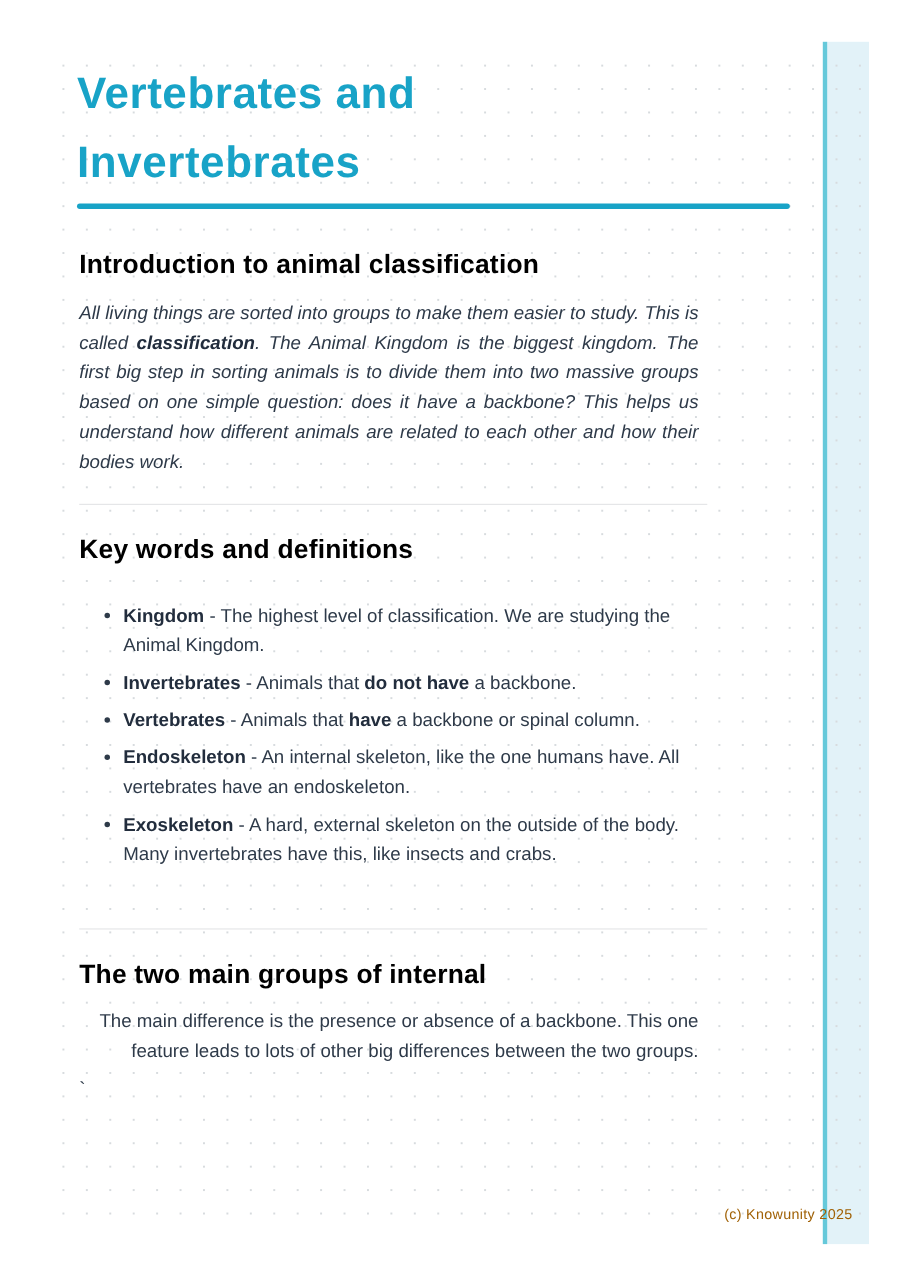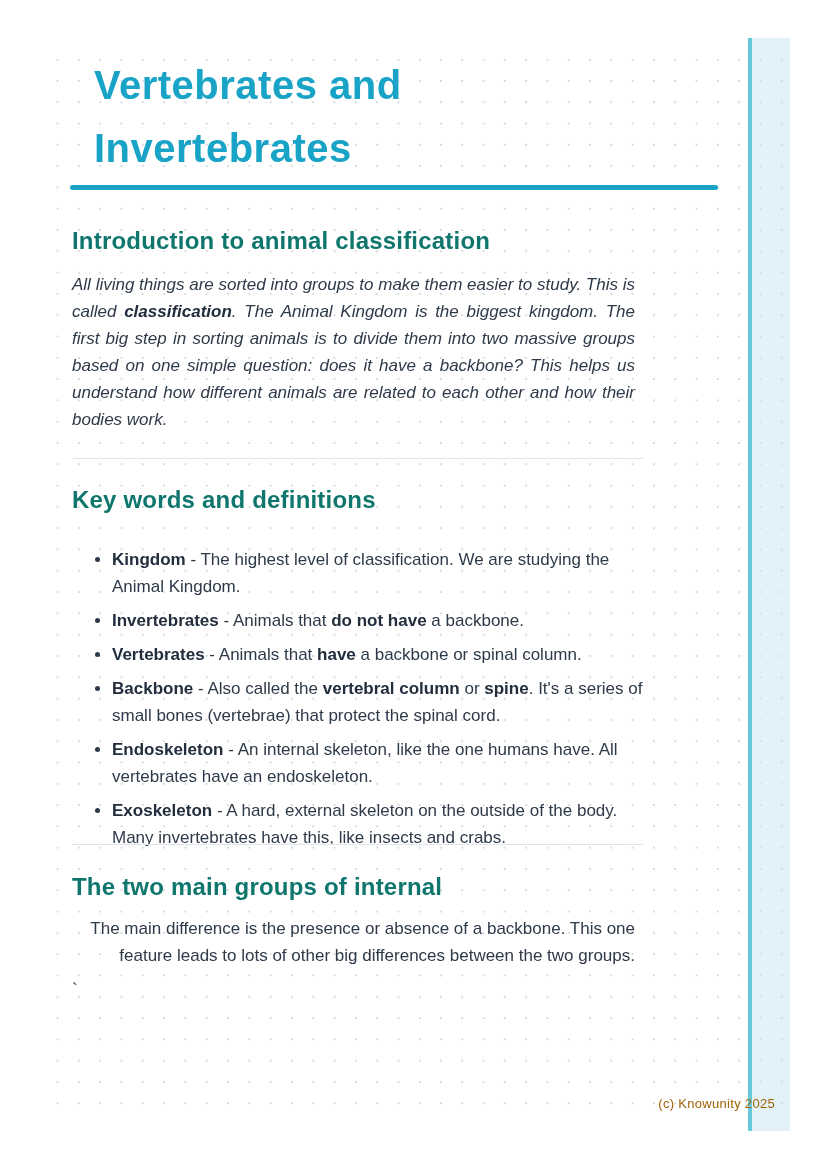--- a/index.html
+++ b/index.html
@@ -47,39 +47,39 @@
     position: absolute;
     left: 70px;
     top: 54px;
     margin: 0;
     font-size: 40px;
     line-height: 63px;
     font-weight: 800;
     letter-spacing: 0.5px;
     color: #18a3c7;
   }
-  .doc-title span { display: block; margin-left: 24px; }
+  .doc-title span { display: block; }
   .title-rule {
     position: absolute;
     left: 70px;
     top: 185px;
     width: 648px;
     height: 5px;
     border-radius: 3px;
     background: #18a3c7;
   }
   .section-heading {
     position: absolute;
     margin: 0;
     left: 72px;
     font-size: 24px;
     line-height: 28px;
     font-weight: 800;
     letter-spacing: 0.2px;
-    color: #0f766e;
+    color: #000000;
   }
   #heading-intro  { top: 227px; }
   #heading-keywords { top: 486px; text-align: center; }
   #heading-groups { top: 873px; }
   .body-par {
     position: absolute;
     left: 72px;
     width: 563px;
     margin: 0;
     font-size: 17px;
@@ -166,21 +166,20 @@
     <p class="body-par" id="par-intro"><span>All living things are sorted into groups to make them easier to study. This is called </span><b>classification</b><span>. The Animal Kingdom is the biggest kingdom. The first big step in sorting animals is to divide them into two massive groups based on one simple question: does it have a backbone? This helps us understand how different animals are related to each other and how their bodies work.</span></p>
 
     <div class="divider" id="divider-1"></div>
 
     <h2 class="section-heading" id="heading-keywords">Key words and definitions</h2>
 
     <ul class="kw-list">
         <li class="kw-item"><span class="bullet-dot"></span><span class="kw-text"><b>Kingdom</b><span> - The highest level of classification. We are studying the Animal Kingdom.</span></span></li>
         <li class="kw-item"><span class="bullet-dot"></span><span class="kw-text"><b>Invertebrates</b><span> - Animals that </span><b>do not have</b><span> a backbone.</span></span></li>
         <li class="kw-item"><span class="bullet-dot"></span><span class="kw-text"><b>Vertebrates</b><span> - Animals that </span><b>have</b><span> a backbone or spinal column.</span></span></li>
-        <li class="kw-item"><span class="bullet-dot"></span><span class="kw-text"><b>Backbone</b><span> - Also called the </span><b>vertebral column</b><span> or </span><b>spine</b><span>. It's a series of small bones (vertebrae) that protect the spinal cord.</span></span></li>
         <li class="kw-item"><span class="bullet-dot"></span><span class="kw-text"><b>Endoskeleton</b><span> - An internal skeleton, like the one humans have. All vertebrates have an endoskeleton.</span></span></li>
         <li class="kw-item"><span class="bullet-dot"></span><span class="kw-text"><b>Exoskeleton</b><span> - A hard, external skeleton on the outside of the body. Many invertebrates have this, like insects and crabs.</span></span></li>
       </ul>
 
     <div class="divider" id="divider-2"></div>
 
     <h2 class="section-heading" id="heading-groups">The two main groups of internal</h2>
 
     <p class="body-par" id="par-groups"><span>The main difference is the presence or absence of a backbone. This one feature leads to lots of other big differences between the two groups.</span></p>
 

